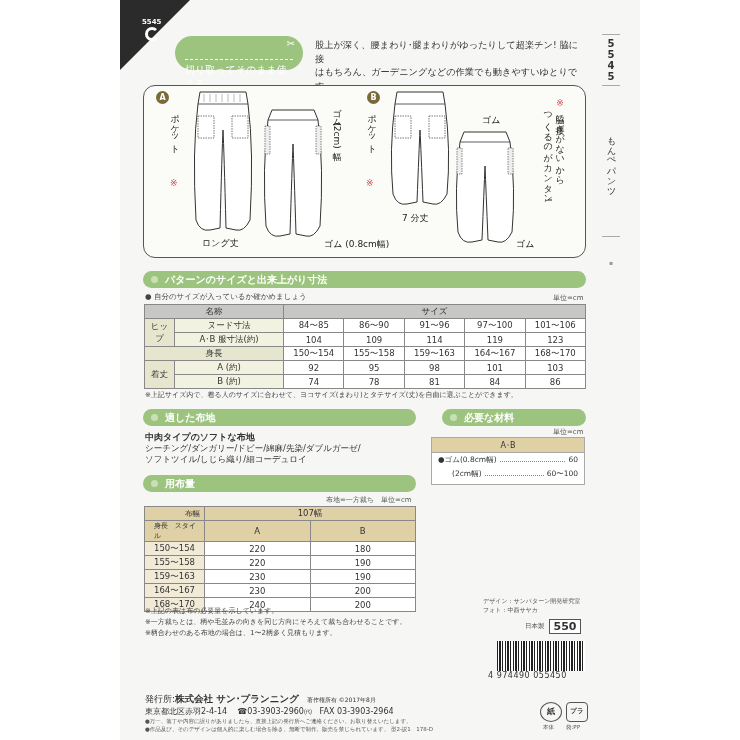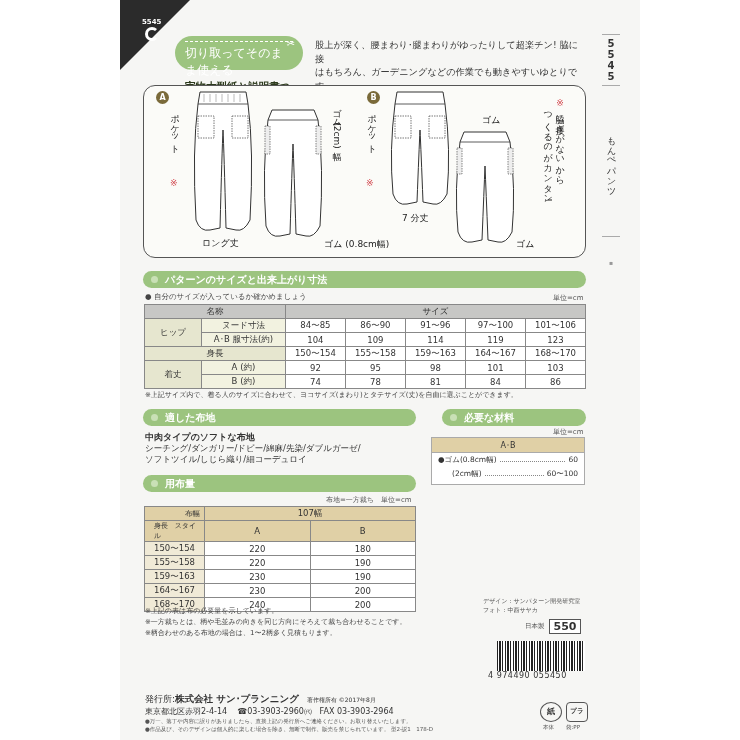--- a/index.html
+++ b/index.html
@@ -8,21 +8,21 @@
 
   .sheet { position: absolute; left: 120px; top: 0; width: 520px; height: 740px; background: #f6f6f4; }
   .corner { position: absolute; left: 120px; top: 0; width: 0; height: 0;
     border-top: 70px solid #2b2b2b; border-right: 70px solid transparent; }
   .corner-code { position: absolute; left: 142px; top: 18px; font-size: 7px; color: #fff; font-weight: bold; }
   .corner-logo { position: absolute; left: 145px; top: 27px; width: 14px; height: 14px; border: 3px solid #fff;
     border-radius: 50%; border-right-color: transparent; }
 
   .badge { position: absolute; left: 175px; top: 36px; width: 128px; height: 34px; background: #9cc47f;
     border-radius: 17px; padding: 4px 10px; }
-  .badge-sub { font-size: 12px; color: #fff; display: block; border-top: 1px dashed #fff; padding-top: 3px; margin-top: 1px;}
+  .badge-sub { font-size: 10px; color: #fff; display: block; border-top: 1px dashed #fff; padding-top: 3px; margin-top: 19px;}
   .badge-main { font-size: 10.5px; font-weight: bold; color: #2c3a1c; display: block; margin-top: 1px; }
   .scissors { position: absolute; right: 8px; top: 2px; font-size: 10px; color: #fff; }
 
   .intro { position: absolute; left: 315px; top: 38px; width: 270px; font-size: 9.2px; line-height: 13.5px; color: #333; }
 
   .side { position: absolute; left: 600px; top: 34px; width: 22px; text-align: center; }
   .side-line { width: 18px; border-top: 1px solid #aaa; margin: 0 auto; }
   .side-code { font-size: 10px; font-weight: bold; line-height: 11px; color: #333; padding: 3px 0; }
   .side-title { writing-mode: vertical-rl; font-size: 9px; margin: 30px auto 0; color: #333; height: 90px; }
   .side-dot { font-size: 6px; color: #999; margin-top: 22px; }
@@ -163,21 +163,21 @@
 <div class="note" style="left:145px;top:292px">● 自分のサイズが入っているか確かめましょう</div>
 <div class="unit" style="left:553px;top:293px">単位=cm</div>
 
 <table class="size-table" style="left:144px;top:304px;width:442px">
   <tbody>
       <tr>
     <th class="hdr" colspan="2" style="width:113px">名称</th>
     <th class="hdr" colspan="5">サイズ</th>
   </tr>
   <tr>
-    <td class="rh" rowspan="2" style="width:57px">ヒップ</td>
+    <td class="rh" rowspan="2" style="width:30px">ヒップ</td>
     <td class="rhl">ヌード寸法</td>
     <td class="v">84〜85</td>
     <td class="v">86〜90</td>
     <td class="v">91〜96</td>
     <td class="v">97〜100</td>
     <td class="v">101〜106</td>
   </tr>
   <tr>
     <td class="rhl">A･B 服寸法(約)</td>
     <td class="v">104</td>

